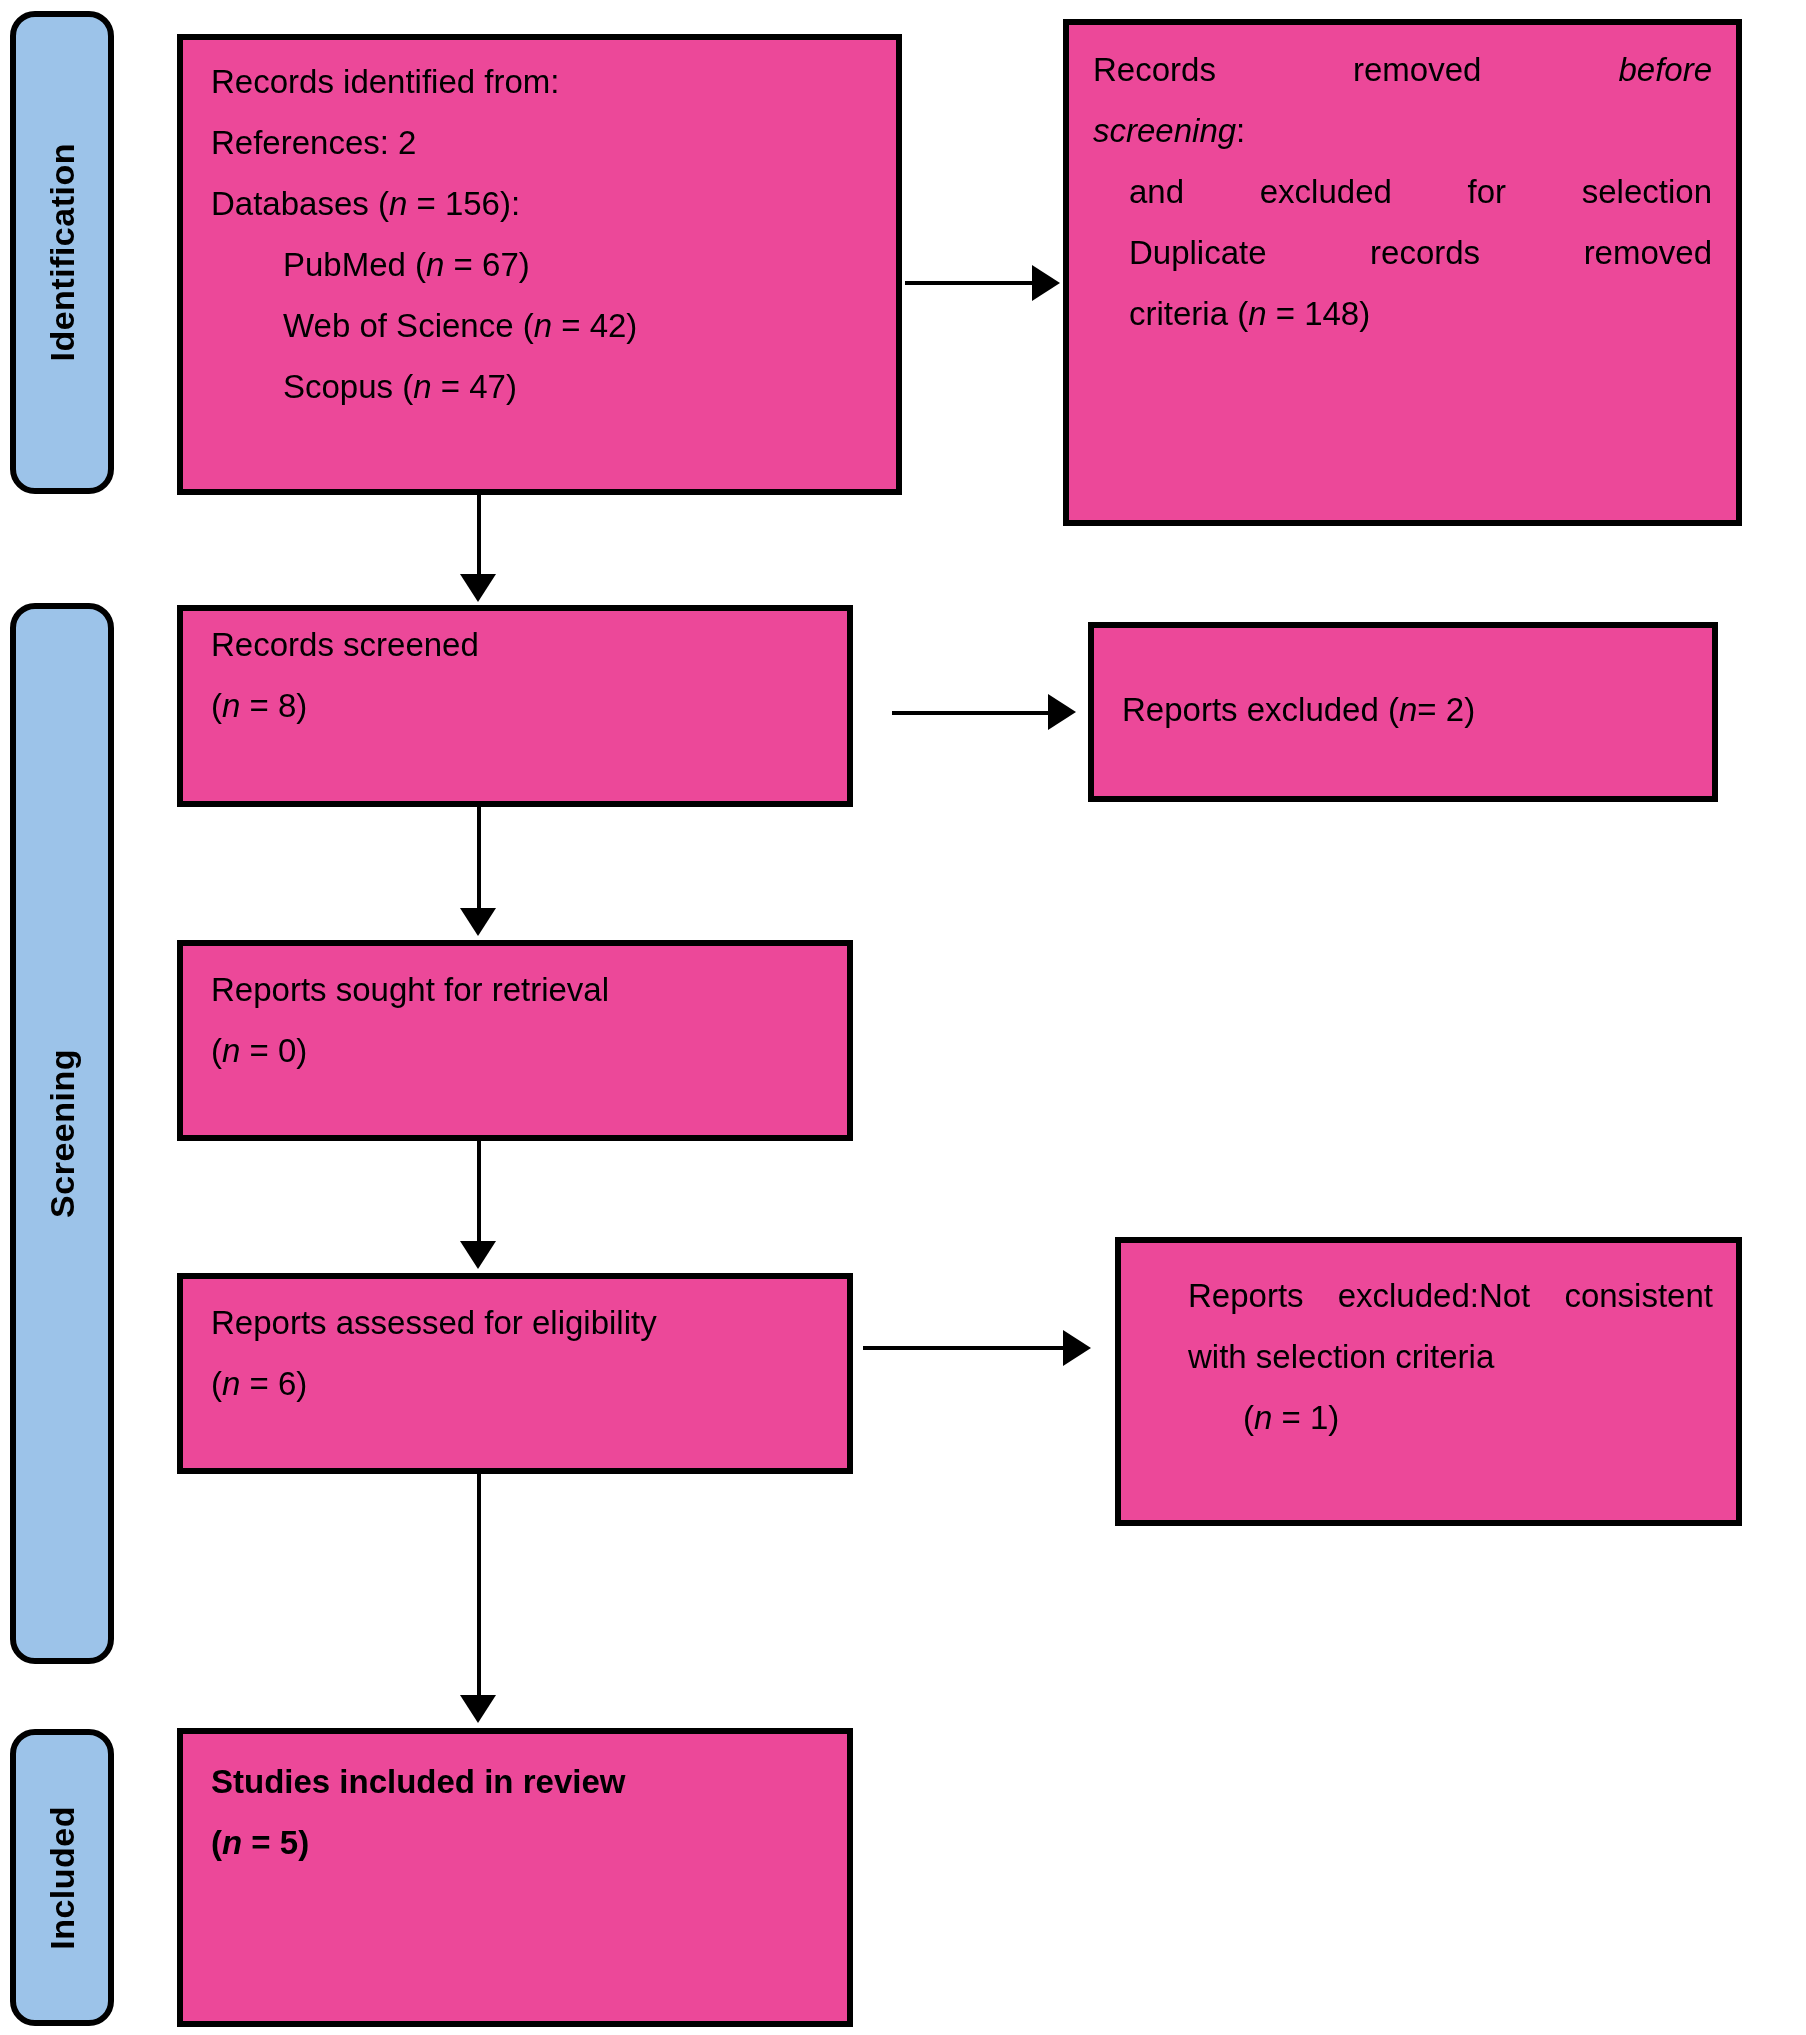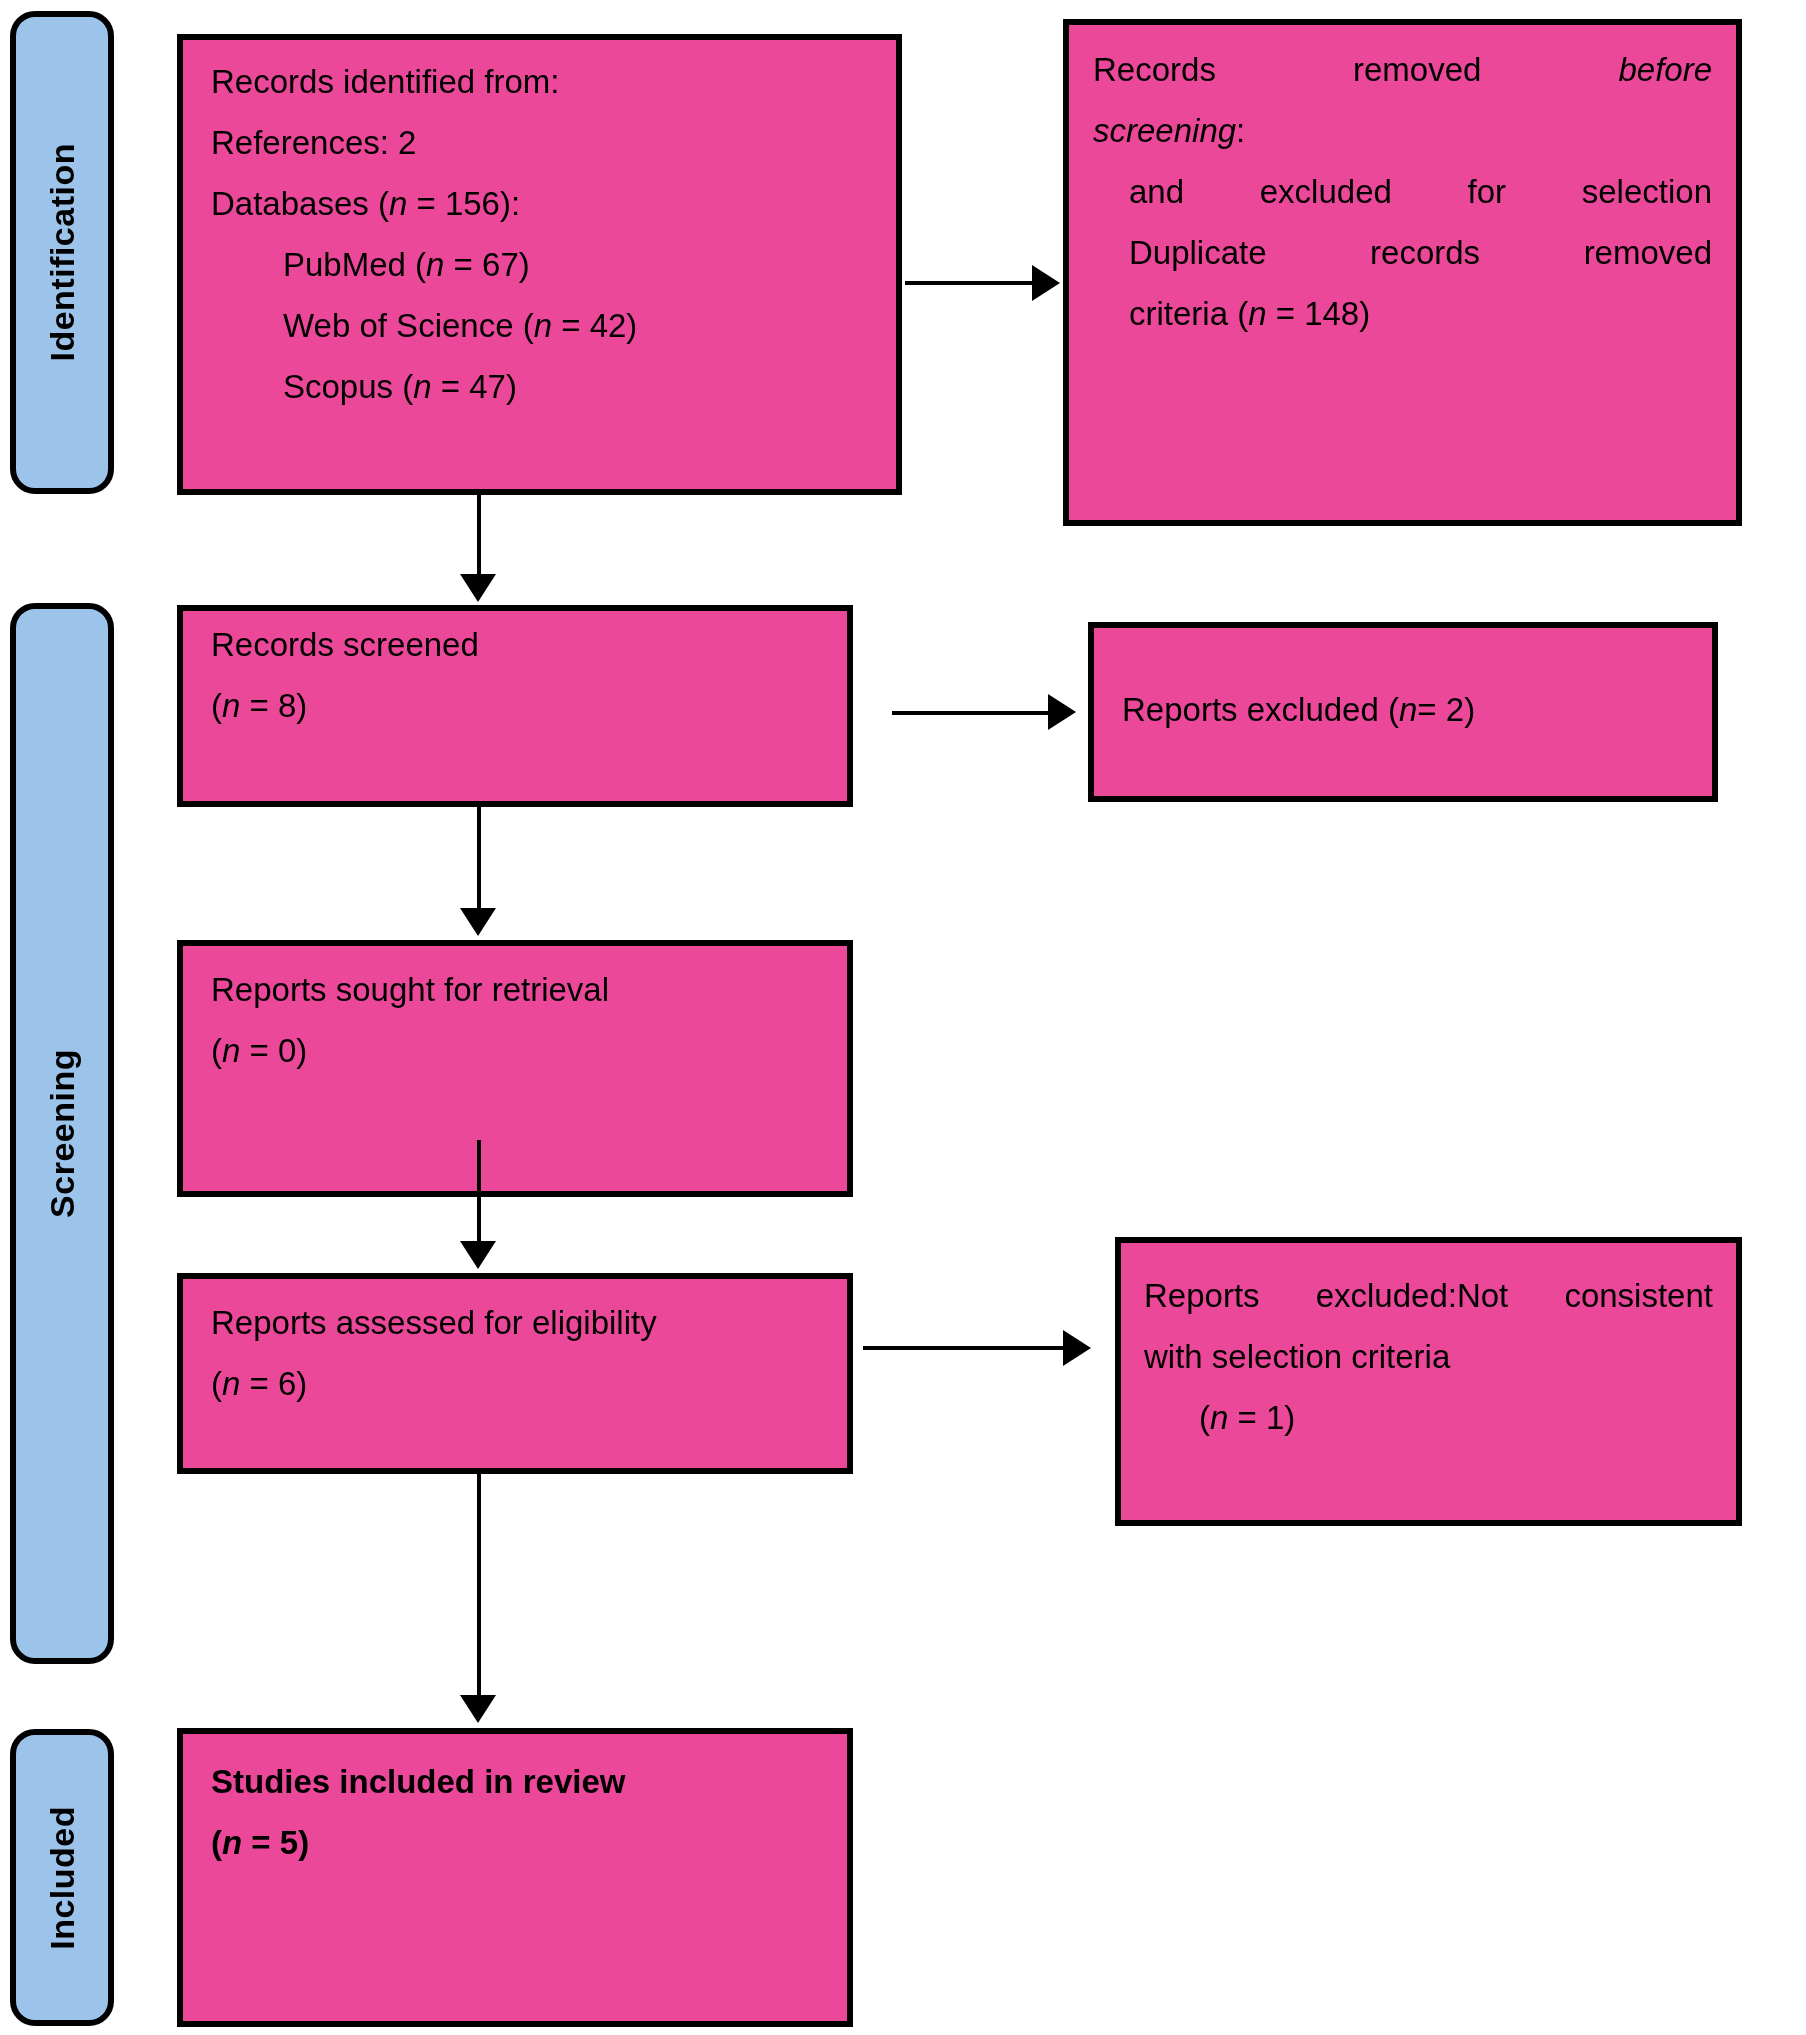--- a/index.html
+++ b/index.html
@@ -155,36 +155,36 @@
   </div>
 
   <div class="flow-box" style="left:1088px; top:622px; width:630px; height:180px;">
     <div class="box-inner" style="padding-top:65px;">
       <div class="line">
         Reports excluded (<span class="nvar">n</span>= 2)
       </div>
     </div>
   </div>
 
-  <div class="flow-box" style="left:177px; top:940px; width:676px; height:257px;">
+  <div class="flow-box" style="left:177px; top:940px; width:676px; height:201px;">
     <div class="box-inner" style="padding-top:27px;">
       <div class="line">Reports sought for retrieval</div>
       <div class="line">(<span class="nvar">n</span> = 0)</div>
     </div>
   </div>
 
   <div class="flow-box" style="left:177px; top:1273px; width:676px; height:201px;">
     <div class="box-inner" style="padding-top:27px;">
       <div class="line">Reports assessed for eligibility</div>
       <div class="line">(<span class="nvar">n</span> = 6)</div>
     </div>
   </div>
 
   <div class="flow-box" style="left:1115px; top:1237px; width:627px; height:289px;">
-    <div class="box-inner" style="padding:36px 23px 0 23px;">
+    <div class="box-inner" style="padding:36px 23px 0 23px;margin-left:44px;">
       <div class="line just">
         <span>Reports</span>
         <span>excluded:Not</span>
         <span>consistent</span>
       </div>
       <div class="line">with selection criteria</div>
       <div class="line indent-sm">
         (<span class="nvar">n</span> = 1)
       </div>
     </div>

